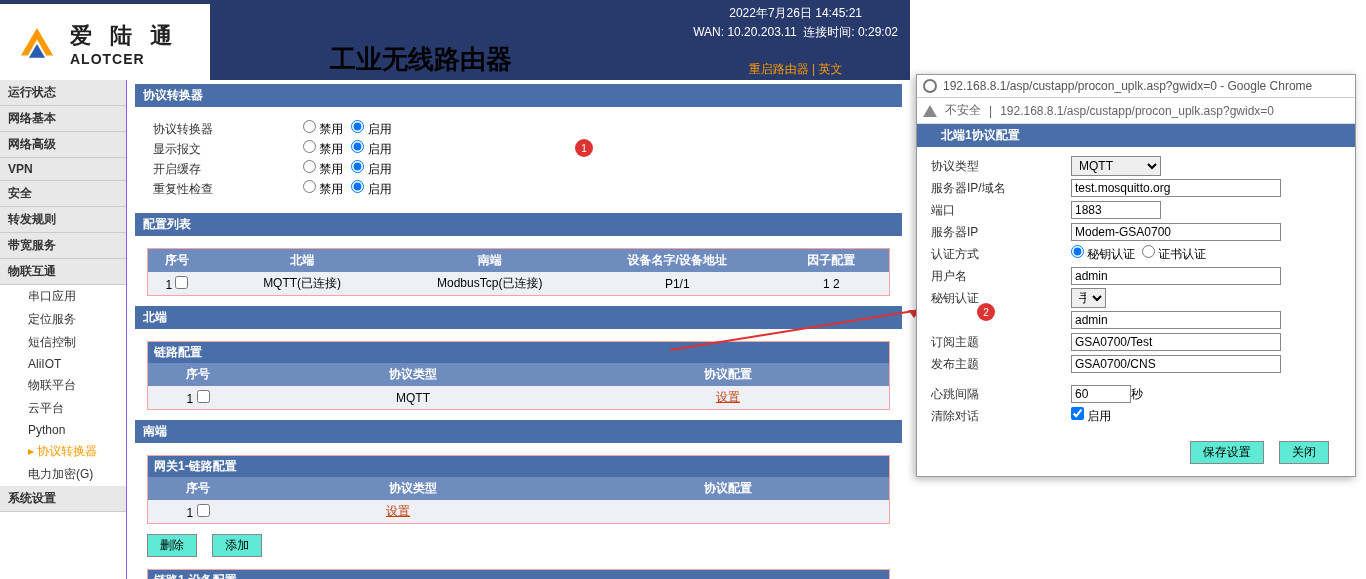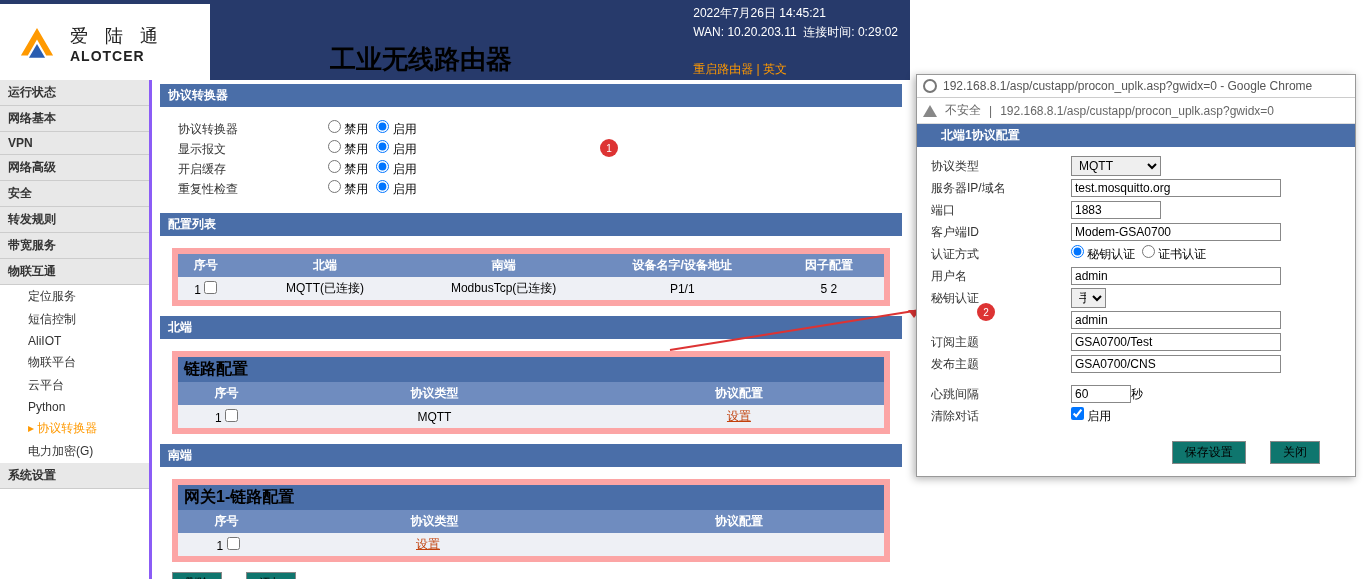--- a/index.html
+++ b/index.html
@@ -3,50 +3,50 @@
 <meta charset="utf-8">
 <style>
 *{box-sizing:border-box;margin:0;padding:0;font-family:"Microsoft YaHei",Arial,sans-serif;font-size:12px}
 body{background:#fff}
 .layout{display:flex;width:1366px;height:579px;overflow:hidden;position:relative}
 .left{width:910px;display:flex;flex-direction:column}
 .topbar{background:#273a6b;color:#fff;height:80px;display:flex;justify-content:space-between;padding:4px 12px 0 0}
 .logo-area{background:#fff;width:210px;height:80px;display:flex;align-items:center;padding-left:14px;gap:10px}
 .logo-svg{width:46px;height:46px}
 .logo-text{display:flex;flex-direction:column;color:#222}
-.brand-cn{font-size:18px;font-weight:normal;letter-spacing:6px}
+.brand-cn{font-size:22px;font-weight:bold;letter-spacing:6px}
 .brand-en{font-size:14px;font-weight:bold;letter-spacing:1px}
 .title{font-size:26px;font-weight:bold;color:#000;margin:38px 0 0 120px}
-.top-right{text-align:left;font-size:12px;line-height:1.6}
+.top-right{text-align:center;font-size:12px;line-height:1.6}
 .top-right .restart{color:#f90;margin-top:18px}
 .top-right .restart span{cursor:pointer}
 .body{display:flex;flex:1;overflow:hidden}
-.sidebar{width:152px;background:#fff;border-right:3px solid #8b5cf6}
+.sidebar{width:127px;background:#fff;border-right:1px solid #8b5cf6}
 .sidebar .grp{background:#e8e8e8;border-bottom:1px solid #ccc;padding:4px 8px;font-weight:bold;cursor:pointer;color:#333}
 .sidebar .sub{padding:3px 8px 3px 28px;cursor:pointer;color:#333}
 .sidebar .sub.active{color:#f90}
 .sidebar .sub.active::before{content:"▸ ";color:#f90}
 .main{flex:1;padding:0 8px 8px 8px;overflow:auto}
 .sect-hdr{background:#4a6ea8;color:#fff;padding:3px 8px;font-weight:bold;margin-bottom:8px;margin-top:4px}
 .opts{padding:4px 18px 10px 18px;position:relative}
 .opt-row{display:flex;align-items:center;height:20px}
 .opt-lbl{width:150px;color:#333}
 .opt-radios label{margin-right:8px}
 .badge{width:18px;height:18px;border-radius:50%;background:#d33;color:#fff;display:inline-flex;align-items:center;justify-content:center;font-size:10px;position:absolute}
 .badge.b1{left:440px;top:24px}
-.panel{border:6px solid #fca5a5;margin:12px 12px 10px 12px}
-.panel-hdr{background:#4a6ea8;color:#000000;padding:2px 6px;font-size:16px;font-weight:bold}
+.panel{border:1px solid #fca5a5;margin:12px 12px 10px 12px}
+.panel-hdr{background:#4a6ea8;color:#ffffff;padding:2px 6px;font-size:12px;font-weight:bold}
 .tbl-head{display:flex;background:#6f8cbf;color:#fff;font-weight:bold;text-align:center}
 .tbl-head>div,.tbl-row>div{padding:3px 4px;text-align:center}
 .tbl-row{display:flex;background:#eef0f5;align-items:center}
 .c-idx{width:60px}.c-north{width:200px}.c-south{width:190px}.c-dev{width:200px}.c-cause{width:120px}
 .c2-idx{width:100px}.c2-proto{width:330px}.c2-cfg{width:300px}
 .link{color:#c2410c;text-decoration:underline;cursor:pointer}
 .btns{margin:6px 12px}
-.btn{border:1px solid #888;background:#0f766e;padding:2px 12px;cursor:pointer;margin-right:21px}
+.btn{border:1px solid #888;background:#5eead4;padding:2px 12px;cursor:pointer;margin-right:12px}
 .popup{position:absolute;right:10px;top:74px;width:440px;background:#fff;box-shadow:-2px 2px 8px rgba(0,0,0,.3);border:1px solid #999}
 .pop-titlebar{background:#fff;border-bottom:1px solid #ccc;padding:4px 6px;display:flex;align-items:center;gap:6px;color:#555}
 .pop-addr{background:#fff;padding:4px 6px;display:flex;align-items:center;gap:8px;border-bottom:1px solid #ddd;color:#666}
 .pop-addr .insec{color:#666}
 .pop-hdr{background:#4a6ea8;color:#fff;padding:3px 24px;font-weight:bold}
 .form{padding:8px 14px 14px 14px;position:relative}
 .frow{display:flex;align-items:center;height:22px}
 .flbl{width:140px;color:#333}
 .finput{border:1px solid #888;padding:1px 3px;width:210px;font-size:12px}
 select.finput{width:90px}
@@ -79,26 +79,27 @@
     <div>2022年7月26日 14:45:21</div>
     <div><span>WAN: 10.20.203.11</span>&nbsp;&nbsp;<span>连接时间: 0:29:02</span></div>
     <div class="restart"><span>重启路由器</span> | <span>英文</span></div>
    </div>
   </div>
 
   <div class="body">
    <div class="sidebar">
     <div class="grp">运行状态</div>
     <div class="grp">网络基本</div>
+    <div class="grp">网络高级</div>
     <div class="grp">VPN</div>
-    <div class="grp">网络高级</div>
     <div class="grp">安全</div>
     <div class="grp">转发规则</div>
     <div class="grp">带宽服务</div>
     <div class="grp">物联互通</div>
+    <div class="sub">串口应用</div>
     <div class="sub">定位服务</div>
     <div class="sub">短信控制</div>
     <div class="sub">AliIOT</div>
     <div class="sub">物联平台</div>
     <div class="sub">云平台</div>
     <div class="sub">Python</div>
     <div class="sub active">协议转换器</div>
     <div class="sub">电力加密(G)</div>
     <div class="grp">系统设置</div>
    </div>
@@ -132,21 +133,21 @@
       <div class="c-north">北端</div>
       <div class="c-south">南端</div>
       <div class="c-dev">设备名字/设备地址</div>
       <div class="c-cause">因子配置</div>
      </div>
      <div class="tbl-row">
       <div class="c-idx"><span>1</span> <input type="checkbox" style=""></div>
       <div class="c-north">MQTT(已连接)</div>
       <div class="c-south">ModbusTcp(已连接)</div>
       <div class="c-dev">P1/1</div>
-      <div class="c-cause">5 2</div>
+      <div class="c-cause">1 2</div>
      </div>
     </div>
 
     <div class="sect-hdr">北端</div>
     <div class="panel">
      <div class="panel-hdr">链路配置</div>
      <div class="tbl-head">
       <div class="c2-idx">序号</div>
       <div class="c2-proto">协议类型</div>
       <div class="c2-cfg">协议配置</div>
@@ -202,21 +203,21 @@
         </div>
    <div class="frow">
           <div class="flbl">服务器IP/域名</div>
           <input class="finput" value="test.mosquitto.org" style="">
         </div>
    <div class="frow">
           <div class="flbl">端口</div>
           <input class="finput" style="width: 90px;" value="1883">
         </div>
    <div class="frow">
-          <div class="flbl">客户端ID</div>
+          <div class="flbl">服务器IP</div>
           <input class="finput" value="Modem-GSA0700" style="">
         </div>
    <div class="frow">
           <div class="flbl">认证方式</div>
           <div><label><input type="radio" checked="" style=""> <span>秘钥认证</span></label>&nbsp;&nbsp;<label><input type="radio" style=""> <span>证书认证</span></label></div>
         </div>
    <div class="frow">
           <div class="flbl">用户名</div>
           <input class="finput" value="admin" style="">
         </div>

